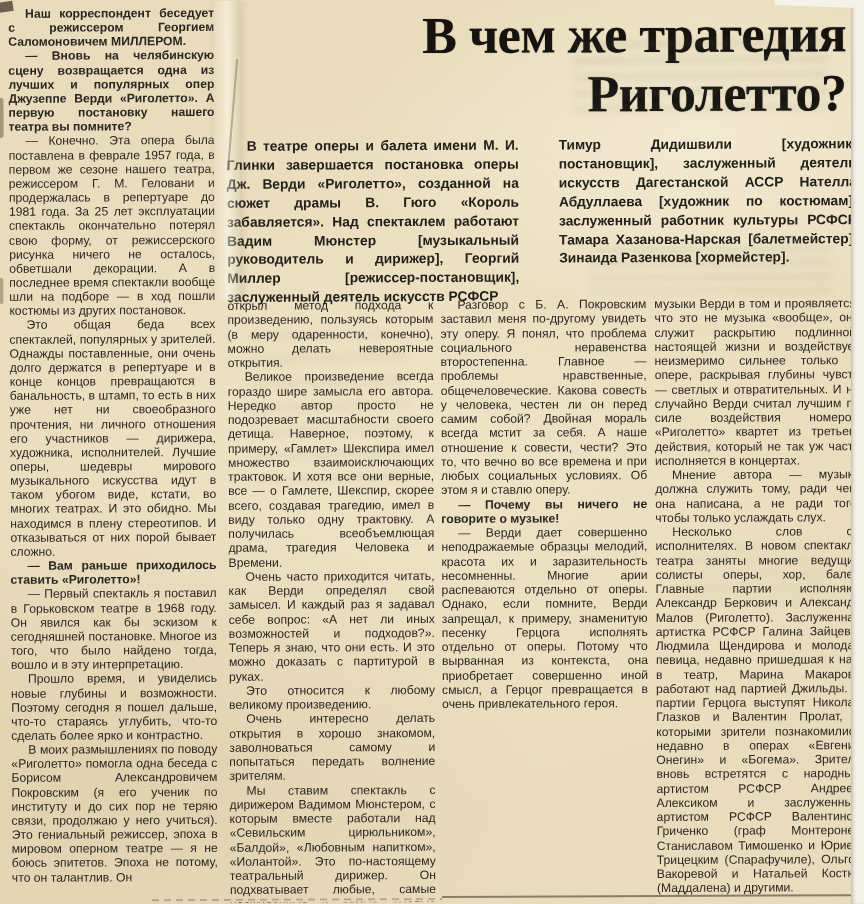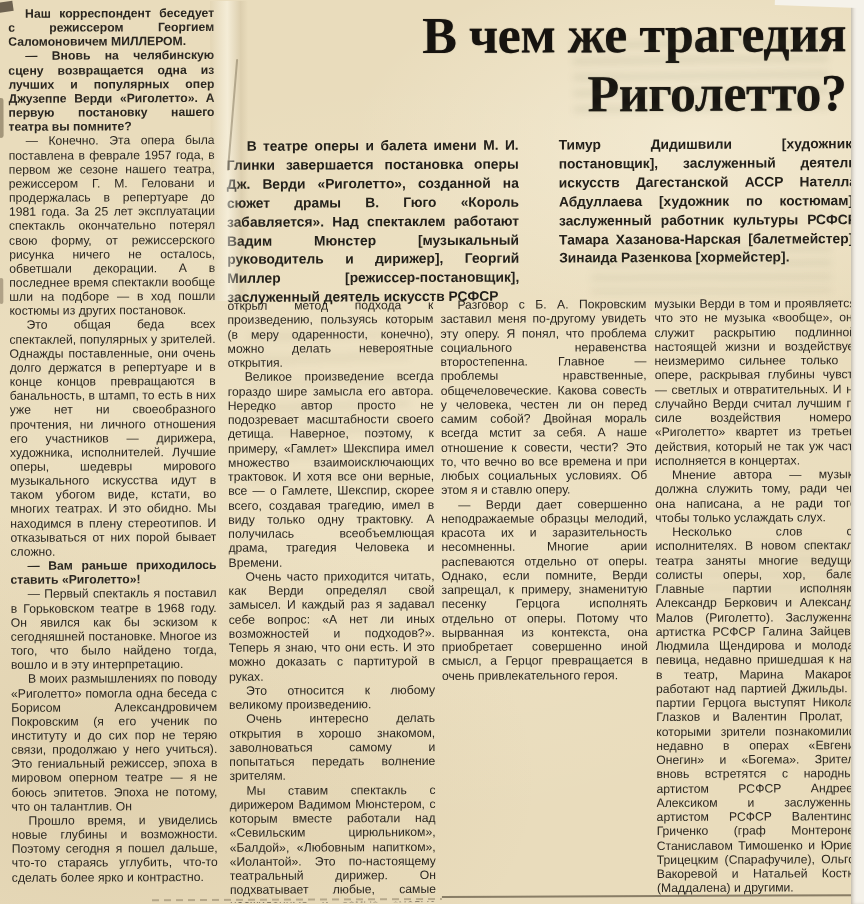--- a/index.html
+++ b/index.html
@@ -81,22 +81,22 @@
 <div class="page">
   <div class="tilt">
 
     <div class="leftcol">
       <p class="bold">Наш корреспондент беседует с режиссером Георгием Саломоновичем МИЛЛЕРОМ.</p>
       <p class="bold mt">— Вновь на челябинскую сцену возвращается одна из лучших и популярных опер Джузеппе Верди «Риголетто». А первую постановку нашего театра вы помните?</p>
       <p class="mt">— Конечно. Эта опера была поставлена в феврале 1957 года, в первом же сезоне нашего театра, режиссером Г. М. Геловани и продержалась в репертуаре до 1981 года. За 25 лет эксплуатации спектакль окончательно потерял свою форму, от режиссерского рисунка ничего не осталось, обветшали декорации. А в последнее время спектакли вообще шли на подборе — в ход пошли костюмы из других постановок.</p>
       <p>Это общая беда всех спектаклей, популярных у зрителей. Однажды поставленные, они очень долго держатся в репертуаре и в конце концов превращаются в банальность, в штамп, то есть в них уже нет ни своеобразного прочтения, ни личного отношения его участников — дирижера, художника, исполнителей. Лучшие оперы, шедевры мирового музыкального искусства идут в таком убогом виде, кстати, во многих театрах. И это обидно. Мы находимся в плену стереотипов. И отказываться от них порой бывает сложно.</p>
       <p class="bold mt">— Вам раньше приходилось ставить «Риголетто»!</p>
       <p class="mt">— Первый спектакль я поставил в Горьковском театре в 1968 году. Он явился как бы эскизом к сегодняшней постановке. Многое из того, что было найдено тогда, вошло и в эту интерпретацию.</p>
+      <p>Прошло время, и увиделись новые глубины и возможности. Поэтому сегодня я пошел дальше, что-то стараясь углубить, что-то сделать более ярко и контрастно.</p>
       <p>В моих размышлениях по поводу «Риголетто» помогла одна беседа с Борисом Александровичем Покровским (я его ученик по институту и до сих пор не теряю связи, продолжаю у него учиться). Это гениальный режиссер, эпоха в мировом оперном театре — я не боюсь эпитетов. Эпоха не потому, что он талантлив. Он</p>
-      <p>Прошло время, и увиделись новые глубины и возможности. Поэтому сегодня я пошел дальше, что-то стараясь углубить, что-то сделать более ярко и контрастно.</p>
     </div>
 
     <div class="headline">
       <div>В чем же трагедия</div>
       <div>Риголетто?</div>
     </div>
 
     <div class="lede lede-a">
       <p>В театре оперы и балета имени М. И. Глинки завершается постановка оперы Дж. Верди «Риголетто», созданной на сюжет драмы В. Гюго «Король забавляется». Над спектаклем работают Вадим Мюнстер [музыкальный руководитель и дирижер], Георгий Миллер [режиссер-постановщик], заслуженный деятель искусств РСФСР</p>
     </div>
@@ -108,20 +108,21 @@
       <p class="noindent">открыл метод подхода к произведению, пользуясь которым (в меру одаренности, конечно), можно делать невероятные открытия.</p>
       <p>Великое произведение всегда гораздо шире замысла его автора. Нередко автор просто не подозревает масштабности своего детища. Наверное, поэтому, к примеру, «Гамлет» Шекспира имел множество взаимоисключающих трактовок. И хотя все они верные, все — о Гамлете, Шекспир, скорее всего, создавая трагедию, имел в виду только одну трактовку. А получилась всеобъемлющая драма, трагедия Человека и Времени.</p>
       <p>Очень часто приходится читать, как Верди определял свой замысел. И каждый раз я задавал себе вопрос: «А нет ли иных возможностей и подходов?». Теперь я знаю, что они есть. И это можно доказать с партитурой в руках.</p>
       <p>Это относится к любому великому произведению.</p>
       <p>Очень интересно делать открытия в хорошо знакомом, заволноваться самому и попытаться передать волнение зрителям.</p>
       <p>Мы ставим спектакль с дирижером Вадимом Мюнстером, с которым вместе работали над «Севильским цирюльником», «Балдой», «Любовным напитком», «Иолантой». Это по-настоящему театральный дирижер. Он подхватывает любые, самые неожиданные и самые смелые замыслы, давая в свою очередь толчок для режис-</p>
     </div>
 
     <div class="bodycol col3">
       <p>Разговор с Б. А. Покровским заставил меня по-другому увидеть эту оперу. Я понял, что проблема социального неравенства второстепенна. Главное — проблемы нравственные, общечеловеческие. Какова совесть у человека, честен ли он перед самим собой? Двойная мораль всегда мстит за себя. А наше отношение к совести, чести? Это то, что вечно во все времена и при любых социальных условиях. Об этом я и ставлю оперу.</p>
+      <p class="bold mt">— Почему вы ничего не говорите о музыке!</p>
       <p class="mt">— Верди дает совершенно неподражаемые образцы мелодий, красота их и заразительность несомненны. Многие арии распеваются отдельно от оперы. Однако, если помните, Верди запрещал, к примеру, знаменитую песенку Герцога исполнять отдельно от оперы. Потому что вырванная из контекста, она приобретает совершенно иной смысл, а Герцог превращается в очень привлекательного героя.</p>
 
     </div>
 
     <div class="bodycol col4">
       <p class="noindent">музыки Верди в том и проявляется, что это не музыка «вообще», она служит раскрытию подлинной, настоящей жизни и воздействует неизмеримо сильнее только в опере, раскрывая глубины чувств — светлых и отвратительных. И не случайно Верди считал лучшим по силе воздействия номером «Риголетто» квартет из третьего действия, который не так уж часто исполняется в концертах.</p>
       <p>Мнение автора — музыка должна служить тому, ради чего она написана, а не ради того, чтобы только услаждать слух.</p>
       <p>Несколько слов об исполнителях. В новом спектакле театра заняты многие ведущие солисты оперы, хор, балет. Главные партии исполняют Александр Беркович и Александр Малов (Риголетто). Заслуженная артистка РСФСР Галина Зайцева, Людмила Щендирова и молодая певица, недавно пришедшая к нам в театр, Марина Макарова работают над партией Джильды. В партии Герцога выступят Николай Глазков и Валентин Пролат, с которыми зрители познакомились недавно в операх «Евгений Онегин» и «Богема». Зрители вновь встретятся с народным артистом РСФСР Андреем Алексиком и заслуженным артистом РСФСР Валентином Гриченко (граф Монтероне), Станиславом Тимошенко и Юрием Трицецким (Спарафучиле), Ольгой Вакоревой и Натальей Костюк (Маддалена) и другими.</p>
     </div>
 

